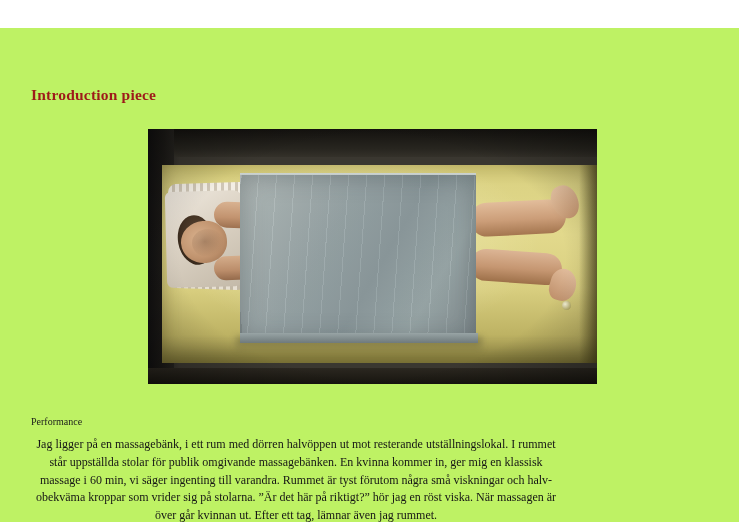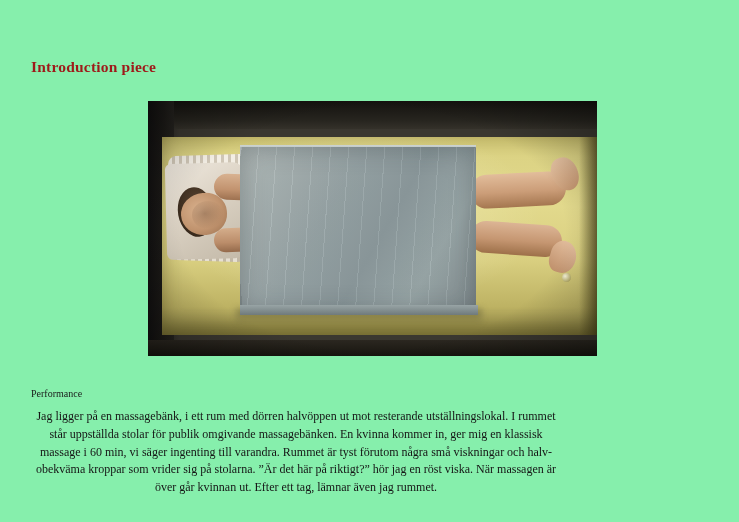--- a/index.html
+++ b/index.html
@@ -12,21 +12,22 @@
     height: 522px;
     position: relative;
     font-family: "Liberation Serif", serif;
     color: #1a1a1a;
     overflow: hidden;
   }
 
   .page {
     position: absolute;
     inset: 0;
-    background: #86efac;
+    background: #bef264;
+    margin-top: 28px;
   }
 
   .page-title {
     position: absolute;
     left: 31px;
     top: 48px;
     font-family: "Liberation Serif", serif;
     font-weight: bold;
     font-size: 15.5px;
     letter-spacing: 0.2px;

